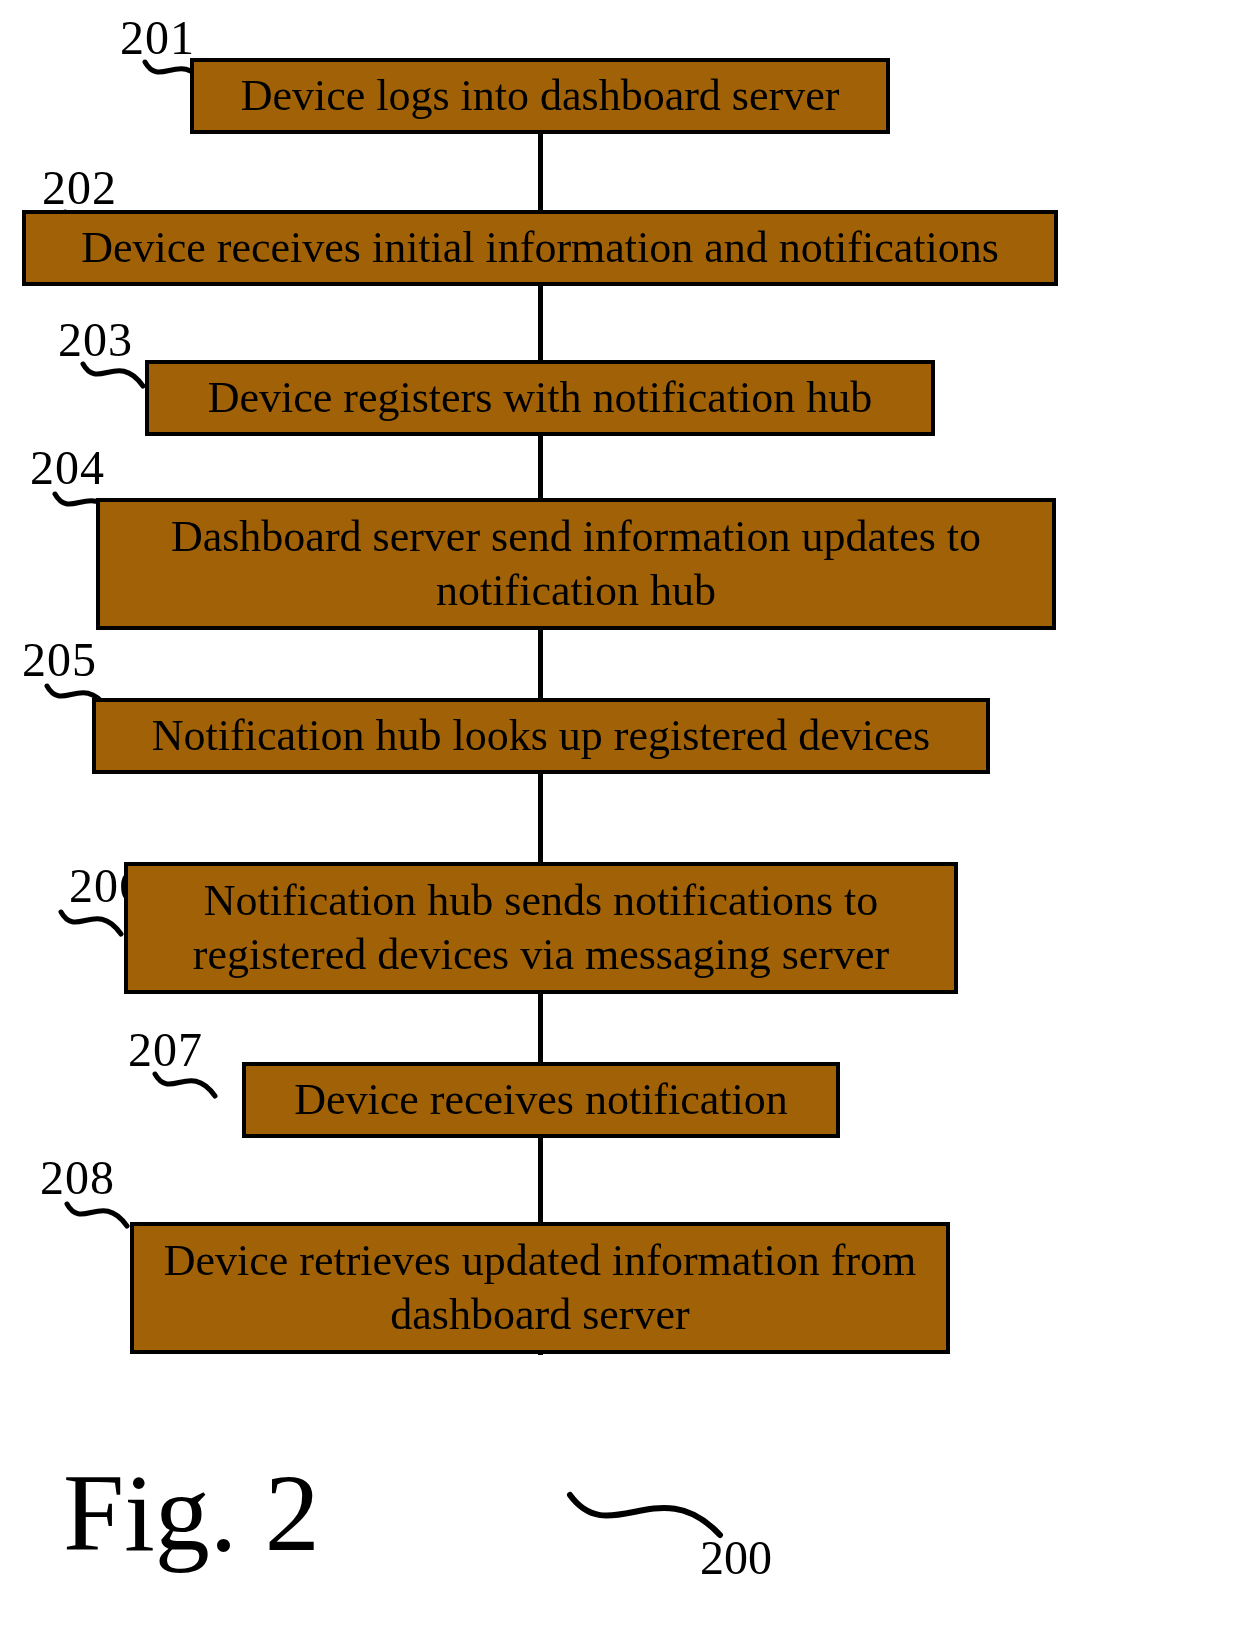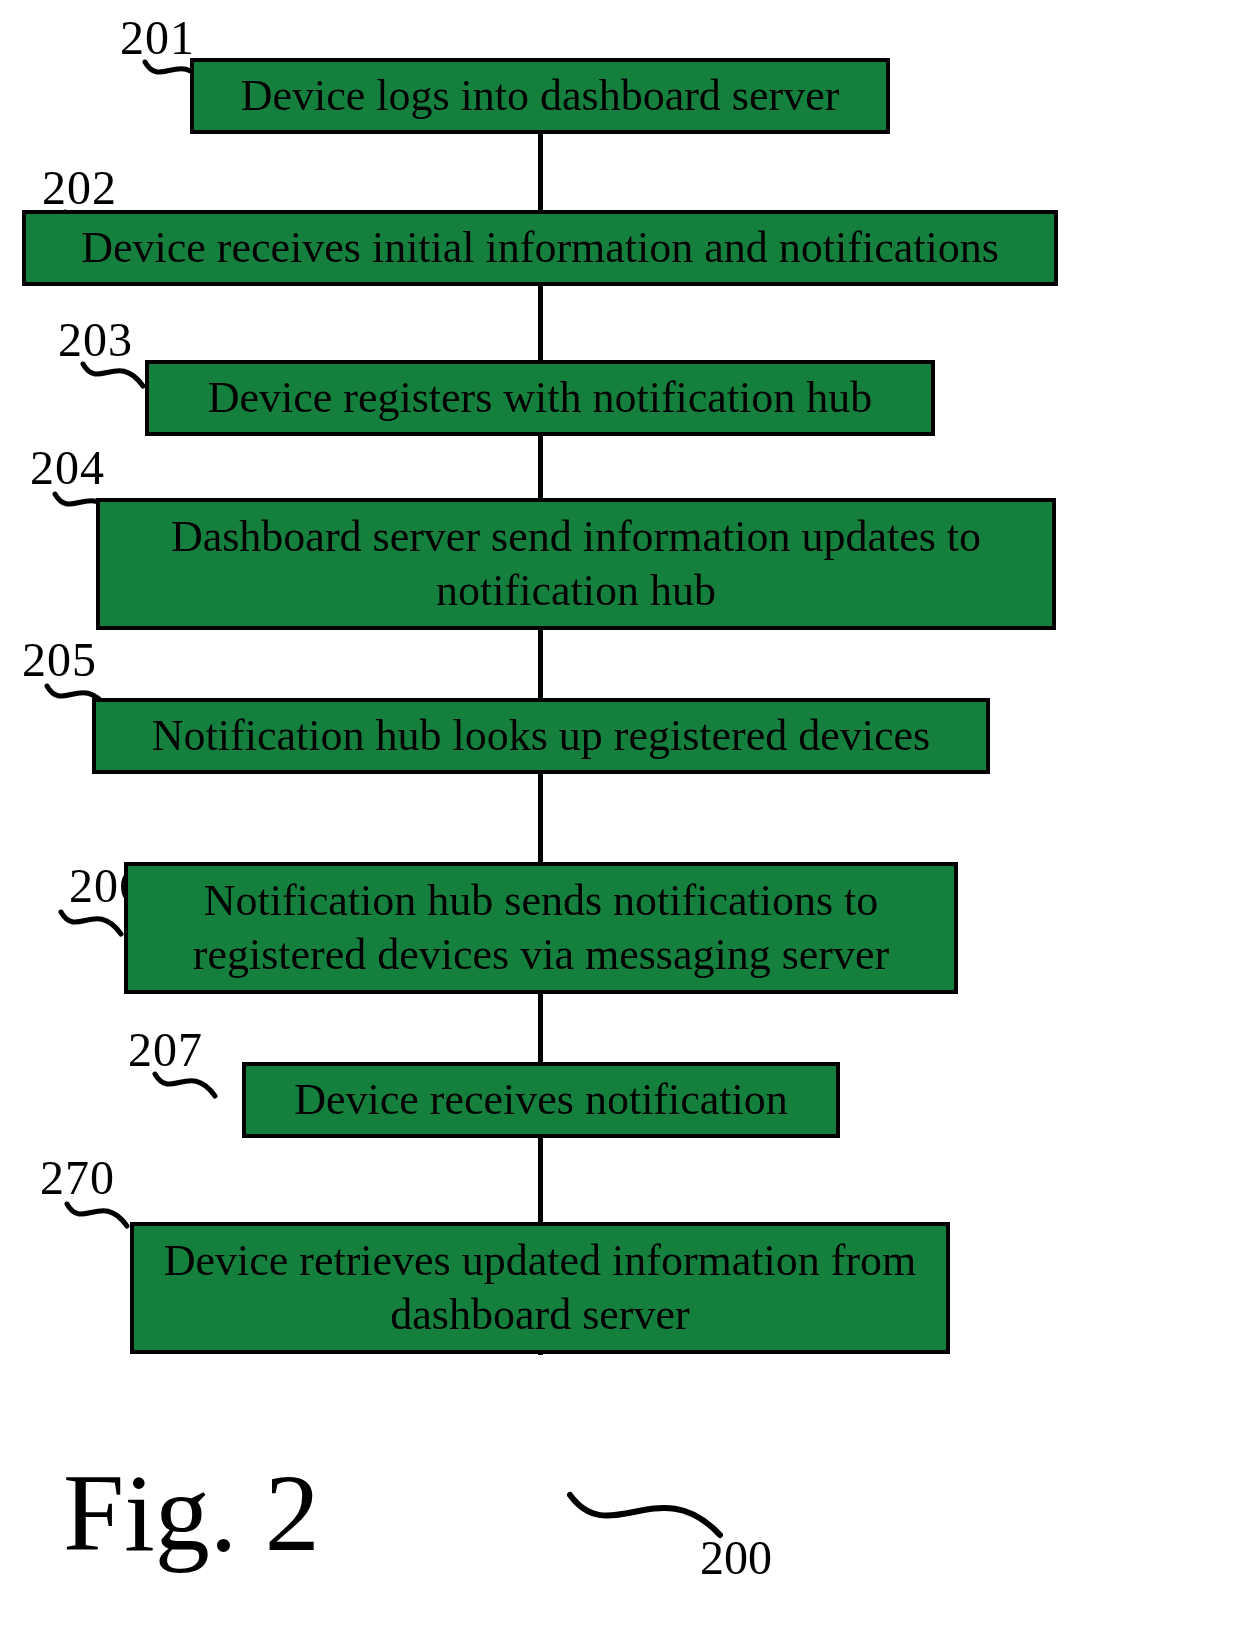--- a/index.html
+++ b/index.html
@@ -11,21 +11,21 @@
     font-family: "Times New Roman", Times, serif;
   }
   .canvas {
     position: relative;
     width: 1240px;
     height: 1627px;
   }
   .box {
     position: absolute;
     border: 4px solid #000;
-    background: #15803d;
+    background: #a16207;
     box-sizing: border-box;
     display: flex;
     align-items: center;
     justify-content: center;
     text-align: center;
     font-size: 44px;
     line-height: 1.22;
     padding: 0 14px;
   }
   .label {
@@ -131,21 +131,21 @@
   <div class="label" style="left: 128px; top: 1022px;">207</div>
   <div class="curl" style="left: 150px; top: 1066px;">
     <svg viewBox="0 0 70 40">
         <path d="M5 8 C 20 35, 40 -5, 65 30" stroke="#000" stroke-width="5" fill="none" stroke-linecap="round"></path>
       </svg>
   </div>
   <div class="box" style="left: 242px; top: 1062px; width: 598px; height: 76px;">
     <span>Device receives notification</span>
   </div>
 
-  <div class="label" style="left: 40px; top: 1150px;">270</div>
+  <div class="label" style="left: 40px; top: 1150px;">208</div>
   <div class="curl" style="left: 62px; top: 1196px;">
     <svg viewBox="0 0 70 40">
         <path d="M5 8 C 20 35, 40 -5, 65 30" stroke="#000" stroke-width="5" fill="none" stroke-linecap="round"></path>
       </svg>
   </div>
   <div class="box" style="left: 130px; top: 1222px; width: 820px; height: 132px;">
     <span>Device retrieves updated information from dashboard server</span>
   </div>
 
   <div class="fig" style="left: 50px; top: 1450px; margin-left: 13px;">Fig. 2</div>

